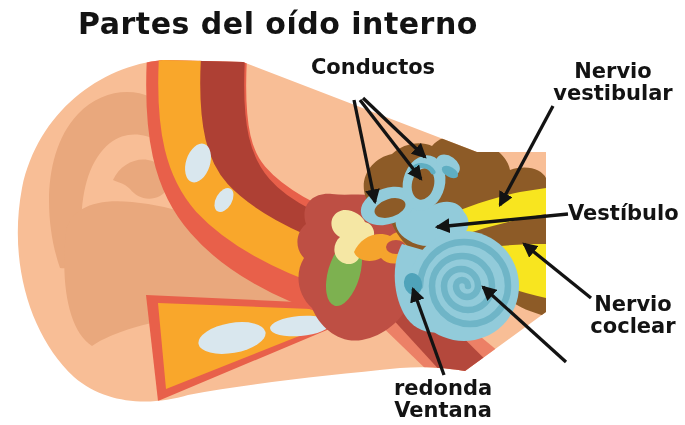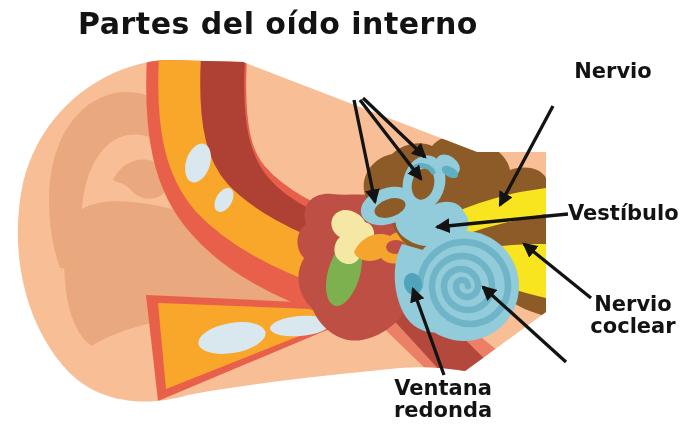--- a/index.html
+++ b/index.html
@@ -107,34 +107,36 @@
       <line class="arrow" x1="568" y1="214" x2="437" y2="227"></line>
       <line class="arrow" x1="591" y1="298" x2="524" y2="244"></line>
       <line class="arrow" x1="566" y1="362" x2="483" y2="287"></line>
       <line class="arrow" x1="444" y1="375" x2="413" y2="289"></line>
     </g>
   </svg>
 
   <div class="title">Partes del oído interno</div>
 
   <div class="lbl" style="left:263px;top:56px;width:220px;">
+    <span>Conductos</span>
   </div>
 
   <div class="lbl" style="left:542px;top:60px;width:142px;">
     <span>Nervio</span>
+    <span>vestibular</span>
   </div>
 
   <div class="lbl" style="left:568px;top:202px;width:120px;text-align:left;">
     <span>Vestíbulo</span>
   </div>
 
   <div class="lbl" style="left:563px;top:293px;width:140px;">
     <span>Nervio</span>
     <span>coclear</span>
   </div>
 
 
   <div class="lbl" style="left:373px;top:377px;width:140px;">
+    <span>redonda</span>
     <span>Ventana</span>
-    <span>redonda</span>
   </div>
 
 </div>
 
 </body></html>

